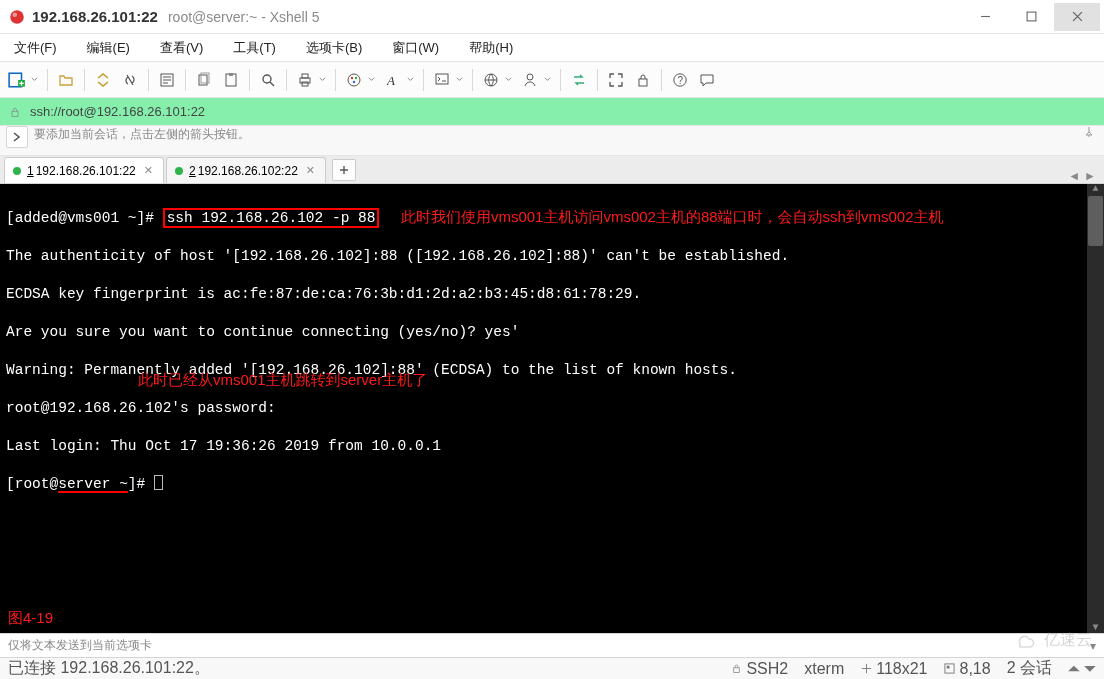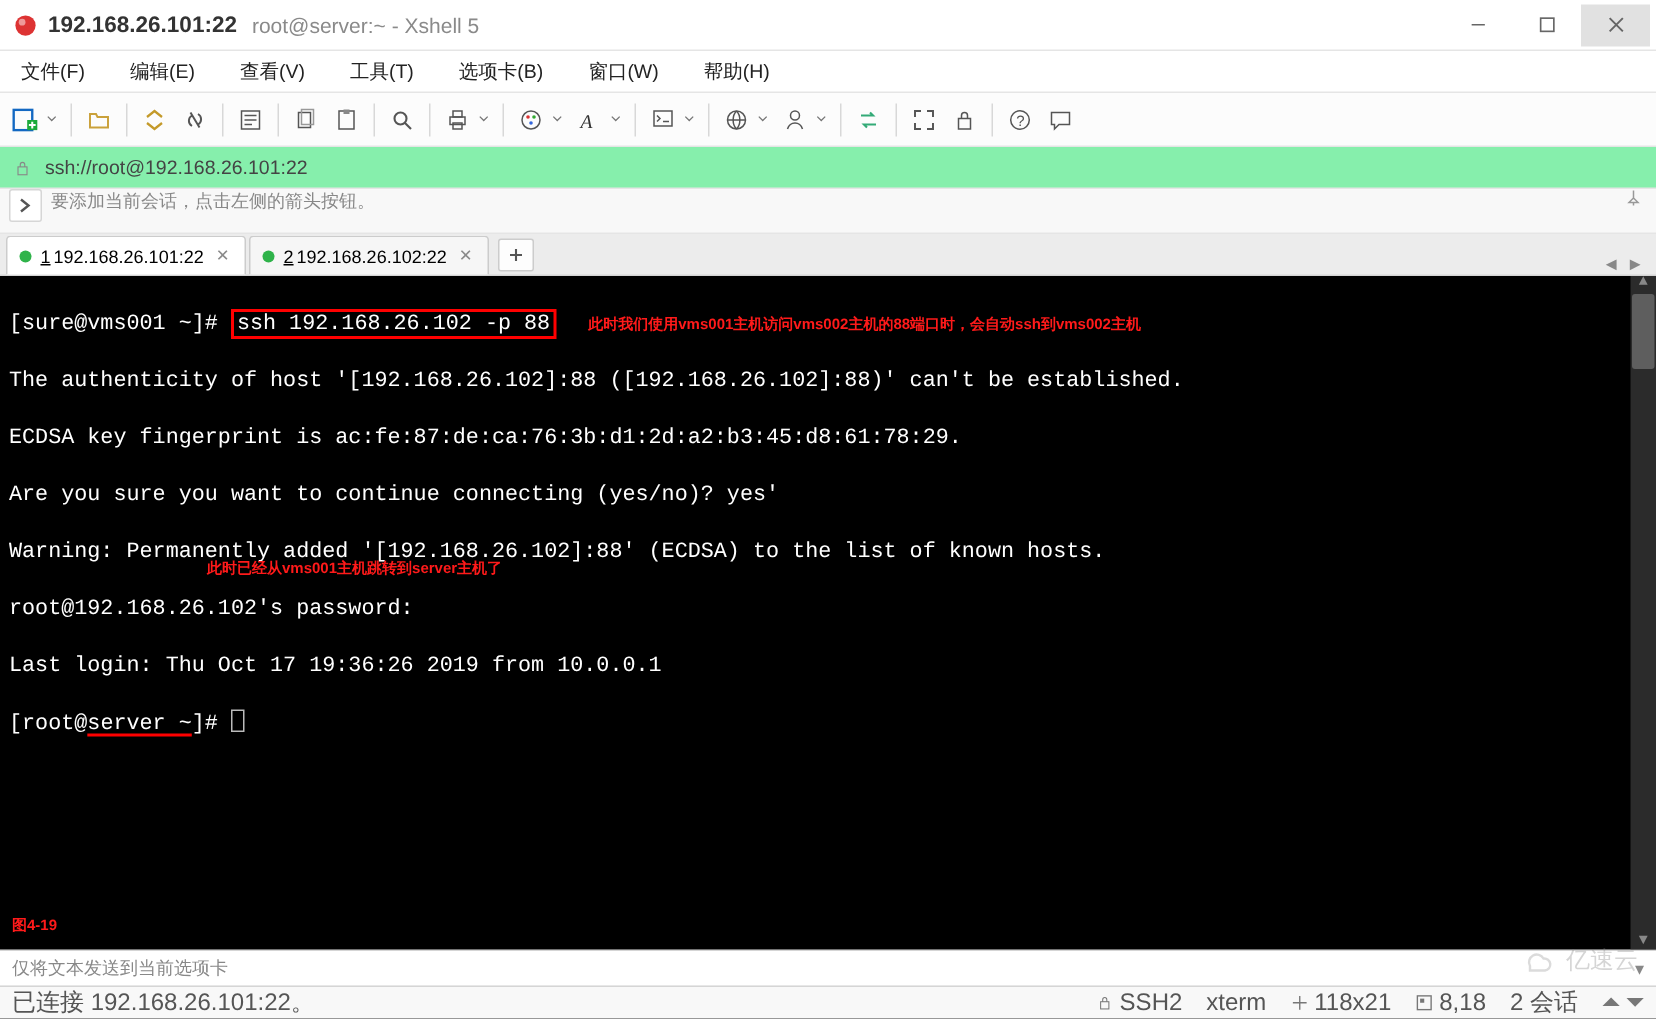--- a/index.html
+++ b/index.html
@@ -33,21 +33,21 @@
   .dot.green { background:#2fb34a; }
   .tab .u { text-decoration:underline; margin-right:2px;}
   .tab .close-x { margin-left:8px; color:#8a8a8a; font-size:11px;}
   .tab-add { width:24px; height:22px; display:flex; align-items:center; justify-content:center; border:1px solid #ccc; background:#fdfdfd; margin-left:4px; border-radius:2px; margin-bottom:2px;}
   .tabstrip .nav-arrows { margin-left:auto; display:flex; gap:4px; color:#888; padding-right:4px;}
   .terminal { flex:1; background:#000; color:#fff; font-family:"Consolas","Courier New",monospace; font-size:14.5px; padding:4px 6px 0 6px; line-height:19px; position:relative; overflow:hidden; white-space:pre; }
   .terminal .scrollbar { position:absolute; right:0; top:0; bottom:0; width:17px; background:#2b2b2b; display:flex; flex-direction:column; align-items:center;}
   .terminal .scrollbar .thumb { margin-top:2px; width:15px; height:50px; background:#5e5e5e; border-radius:2px;}
   .terminal .sb-arrow{color:#888;font-size:10px;line-height:10px;}
   .red-box { border:2px solid #ff0000; padding:0 2px; margin-right:4px;margin-top:36px; }
-  .ann-red { color:#ff1a1a; font-weight:700; font-family:"Microsoft YaHei","SimHei",sans-serif; font-size:10px; }
+  .ann-red { color:#ff1a1a; font-weight:400; font-family:"Microsoft YaHei","SimHei",sans-serif; font-size:15px; }
   .red-underline { text-decoration: underline #ff0000 2px; text-underline-offset:3px; }
   .cursor-block { display:inline-block; width:9px; height:15px; border:1px solid #bbb; vertical-align:-2px;}
   .fig-label { position:absolute; bottom:6px; left:8px; }
   .big-ann { position:absolute; left:138px; top:186px; }
   .statusbar { height:22px; background:#f8f8f8; border-top:1px solid #d5d5d5; display:flex; align-items:center; padding:0 8px; font-size:16px; color:#555; }
   .statusbar .flex { flex:1; }
   .statusbar .seg { display:flex; align-items:center; gap:4px; margin-left:16px; }
   .statusbar .ico { width:12px; height:12px; display:flex; align-items:center; justify-content:center; color:#777;}
   .input-status { height:24px; background:#fff; border-top:1px solid #d5d5d5; display:flex; align-items:center; padding:0 8px; color:#888; font-size:12px;}
   .input-status .dd{ margin-left:auto; color:#888; }
@@ -297,21 +297,21 @@
         <path d="M5 1v8M1 5h8" stroke="#555" stroke-width="1.4"></path>
       </svg>
     </div>
   <div class="nav-arrows">
     <span>◄</span>
     <span>►</span>
   </div>
 </div>
 
 <div class="terminal">
-<div><span>[sure@vms001 ~]# </span><span class="red-box">ssh 192.168.26.102 -p 88</span><span>  </span><span class="ann-red">此时我们使用vms001主机访问vms002主机的88端口时，会自动ssh到vms002主机</span></div>
+<div><span>[added@vms001 ~]# </span><span class="red-box">ssh 192.168.26.102 -p 88</span><span>  </span><span class="ann-red">此时我们使用vms001主机访问vms002主机的88端口时，会自动ssh到vms002主机</span></div>
 <div>The authenticity of host '[192.168.26.102]:88 ([192.168.26.102]:88)' can't be established.</div>
 <div>ECDSA key fingerprint is ac:fe:87:de:ca:76:3b:d1:2d:a2:b3:45:d8:61:78:29.</div>
 <div>Are you sure you want to continue connecting (yes/no)? yes'</div>
 <div>Warning: Permanently added '[192.168.26.102]:88' (ECDSA) to the list of known hosts.</div>
 <div>root@192.168.26.102's password:</div>
 <div>Last login: Thu Oct 17 19:36:26 2019 from 10.0.0.1</div>
 <div><span>[root@</span><span class="red-underline">server ~</span><span>]# </span><span class="cursor-block"></span></div>
 <div class="big-ann ann-red">此时已经从vms001主机跳转到server主机了</div>
 <div class="fig-label ann-red">图4-19</div>
 <div class="scrollbar">

